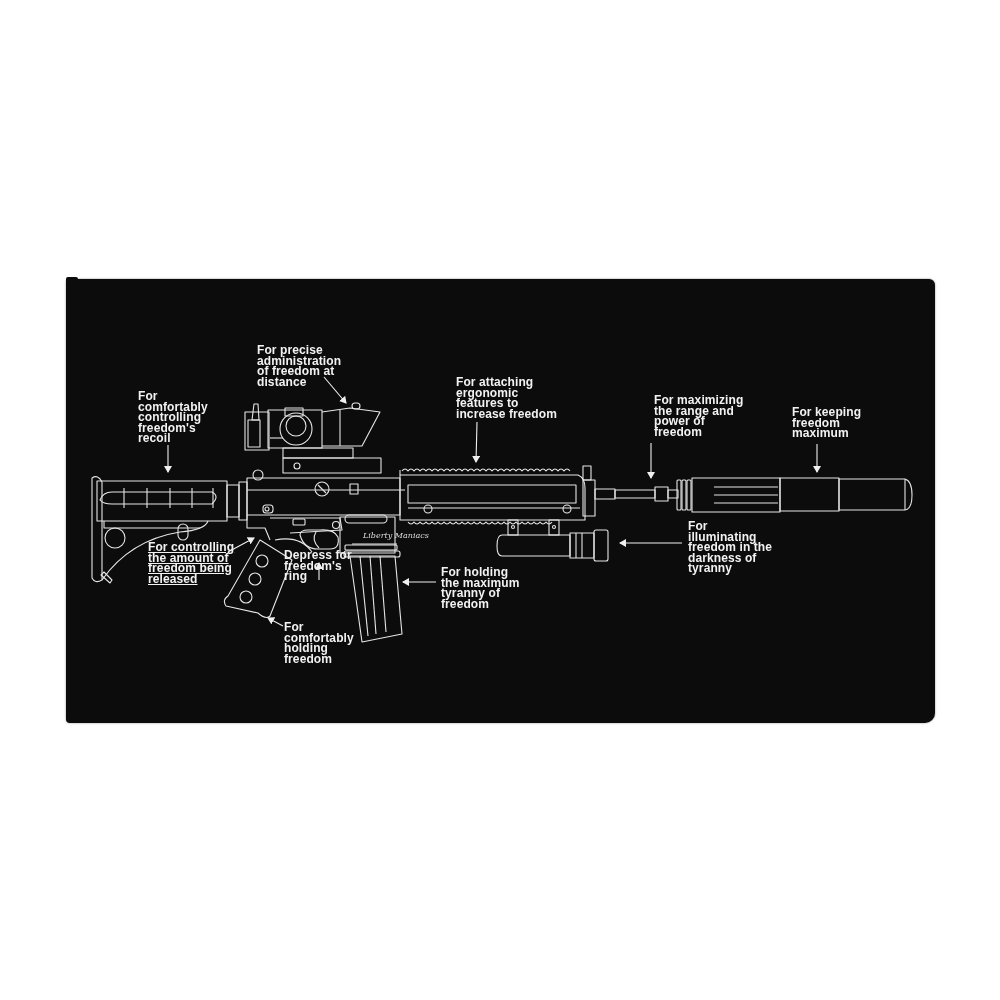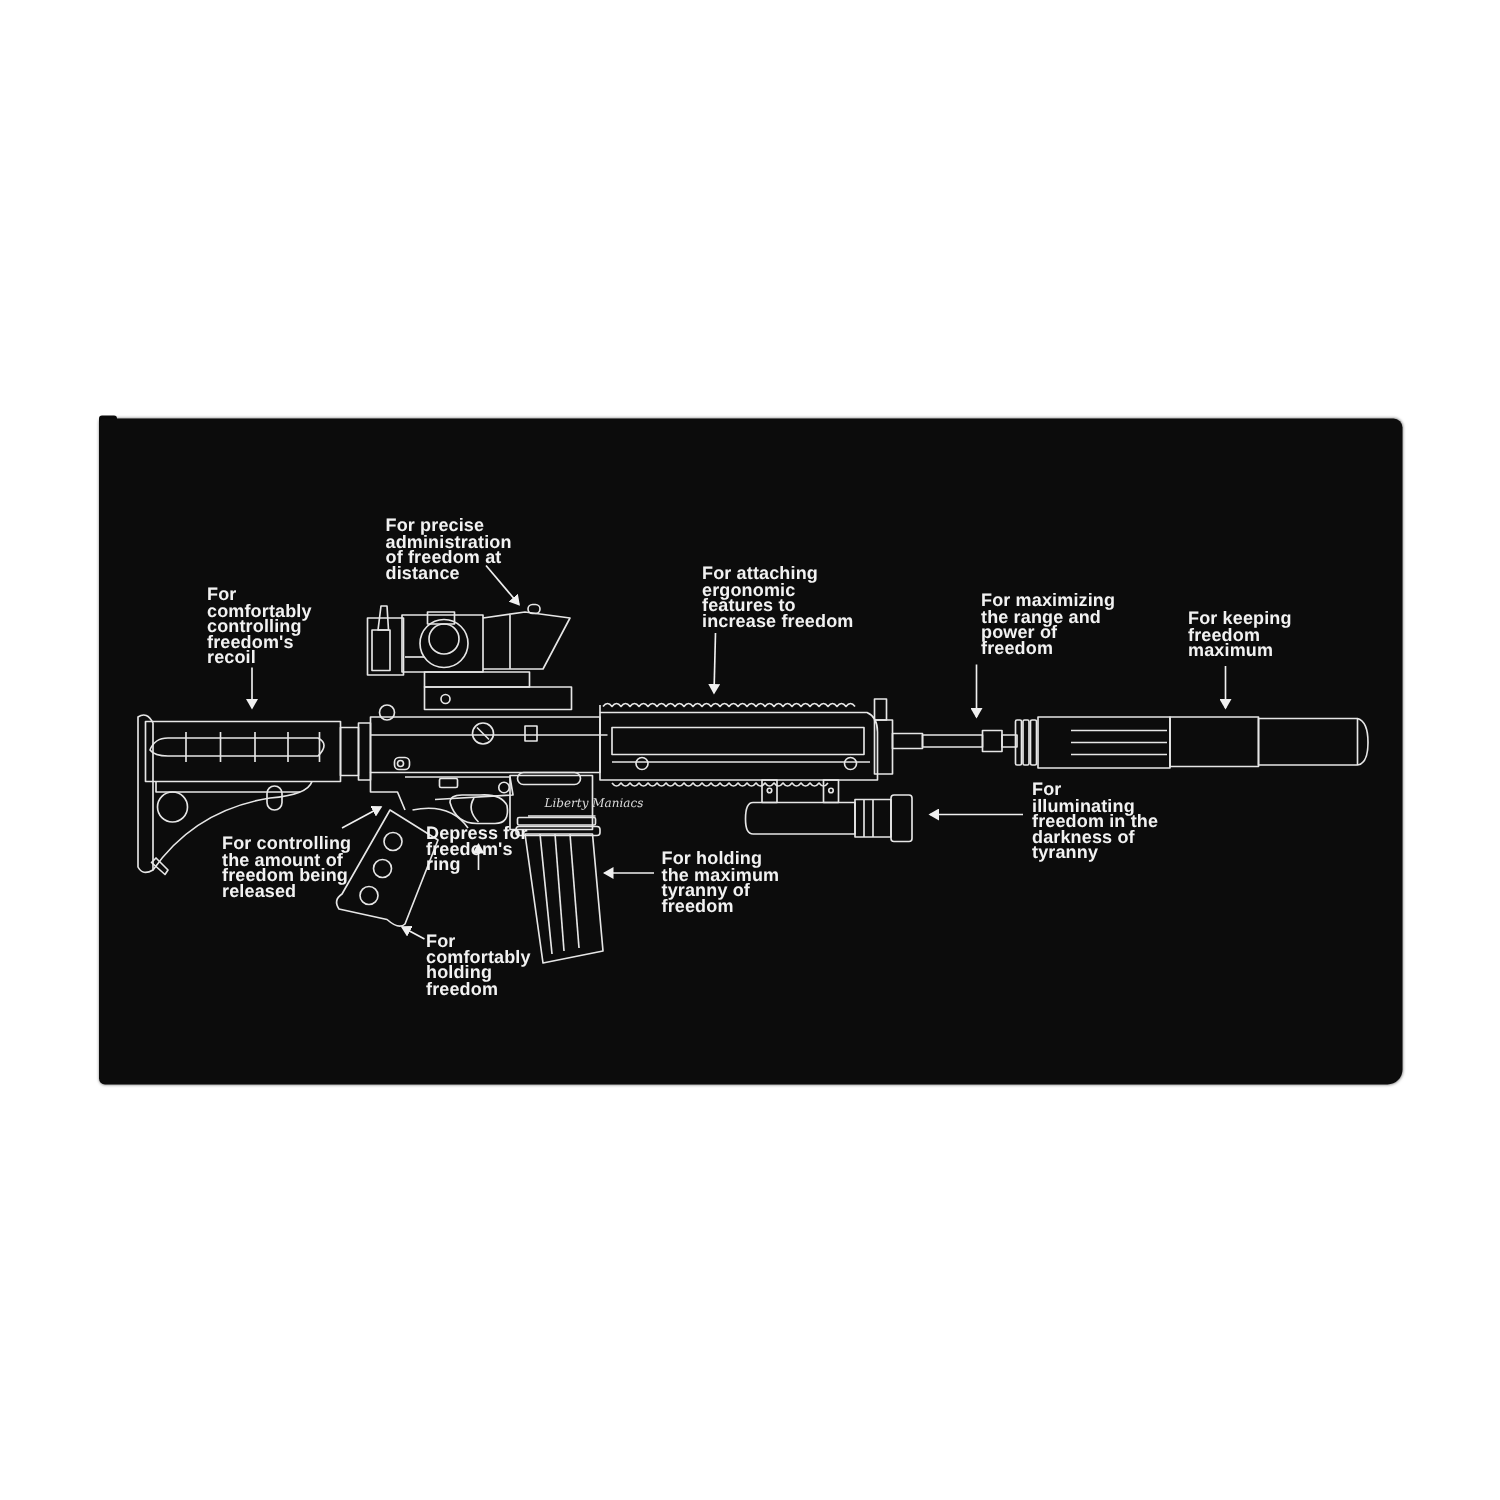--- a/index.html
+++ b/index.html
@@ -158,37 +158,37 @@
 
 <div class="label" style="left:138px;top:391px;">For
 comfortably
 controlling
 freedom's
 recoil</div>
 <div class="label" style="left:257px;top:345px;">For precise
 administration
 of freedom at
 distance</div>
-<div class="label" style="left:468px;top:377px;">For attaching
+<div class="label" style="left:456px;top:377px;">For attaching
 ergonomic
 features to
 increase freedom</div>
 <div class="label" style="left:622px;top:395px;margin-left:32px;">For maximizing
 the range and
 power of
 freedom</div>
 <div class="label" style="left:792px;top:407px;">For keeping
 freedom
 maximum</div>
 <div class="label" style="left:688px;top:521px;">For
 illuminating
 freedom in the
 darkness of
 tyranny</div>
-<div class="label" style="left:148px;top:557px;">For controlling
+<div class="label" style="left:148px;top:542px;text-decoration:underline;">For controlling
 the amount of
 freedom being
 released</div>
 <div class="label" style="left:284px;top:550px;">Depress for
 freedom's
 ring</div>
 <div class="label" style="left:284px;top:622px;">For
 comfortably
 holding
 freedom</div>

